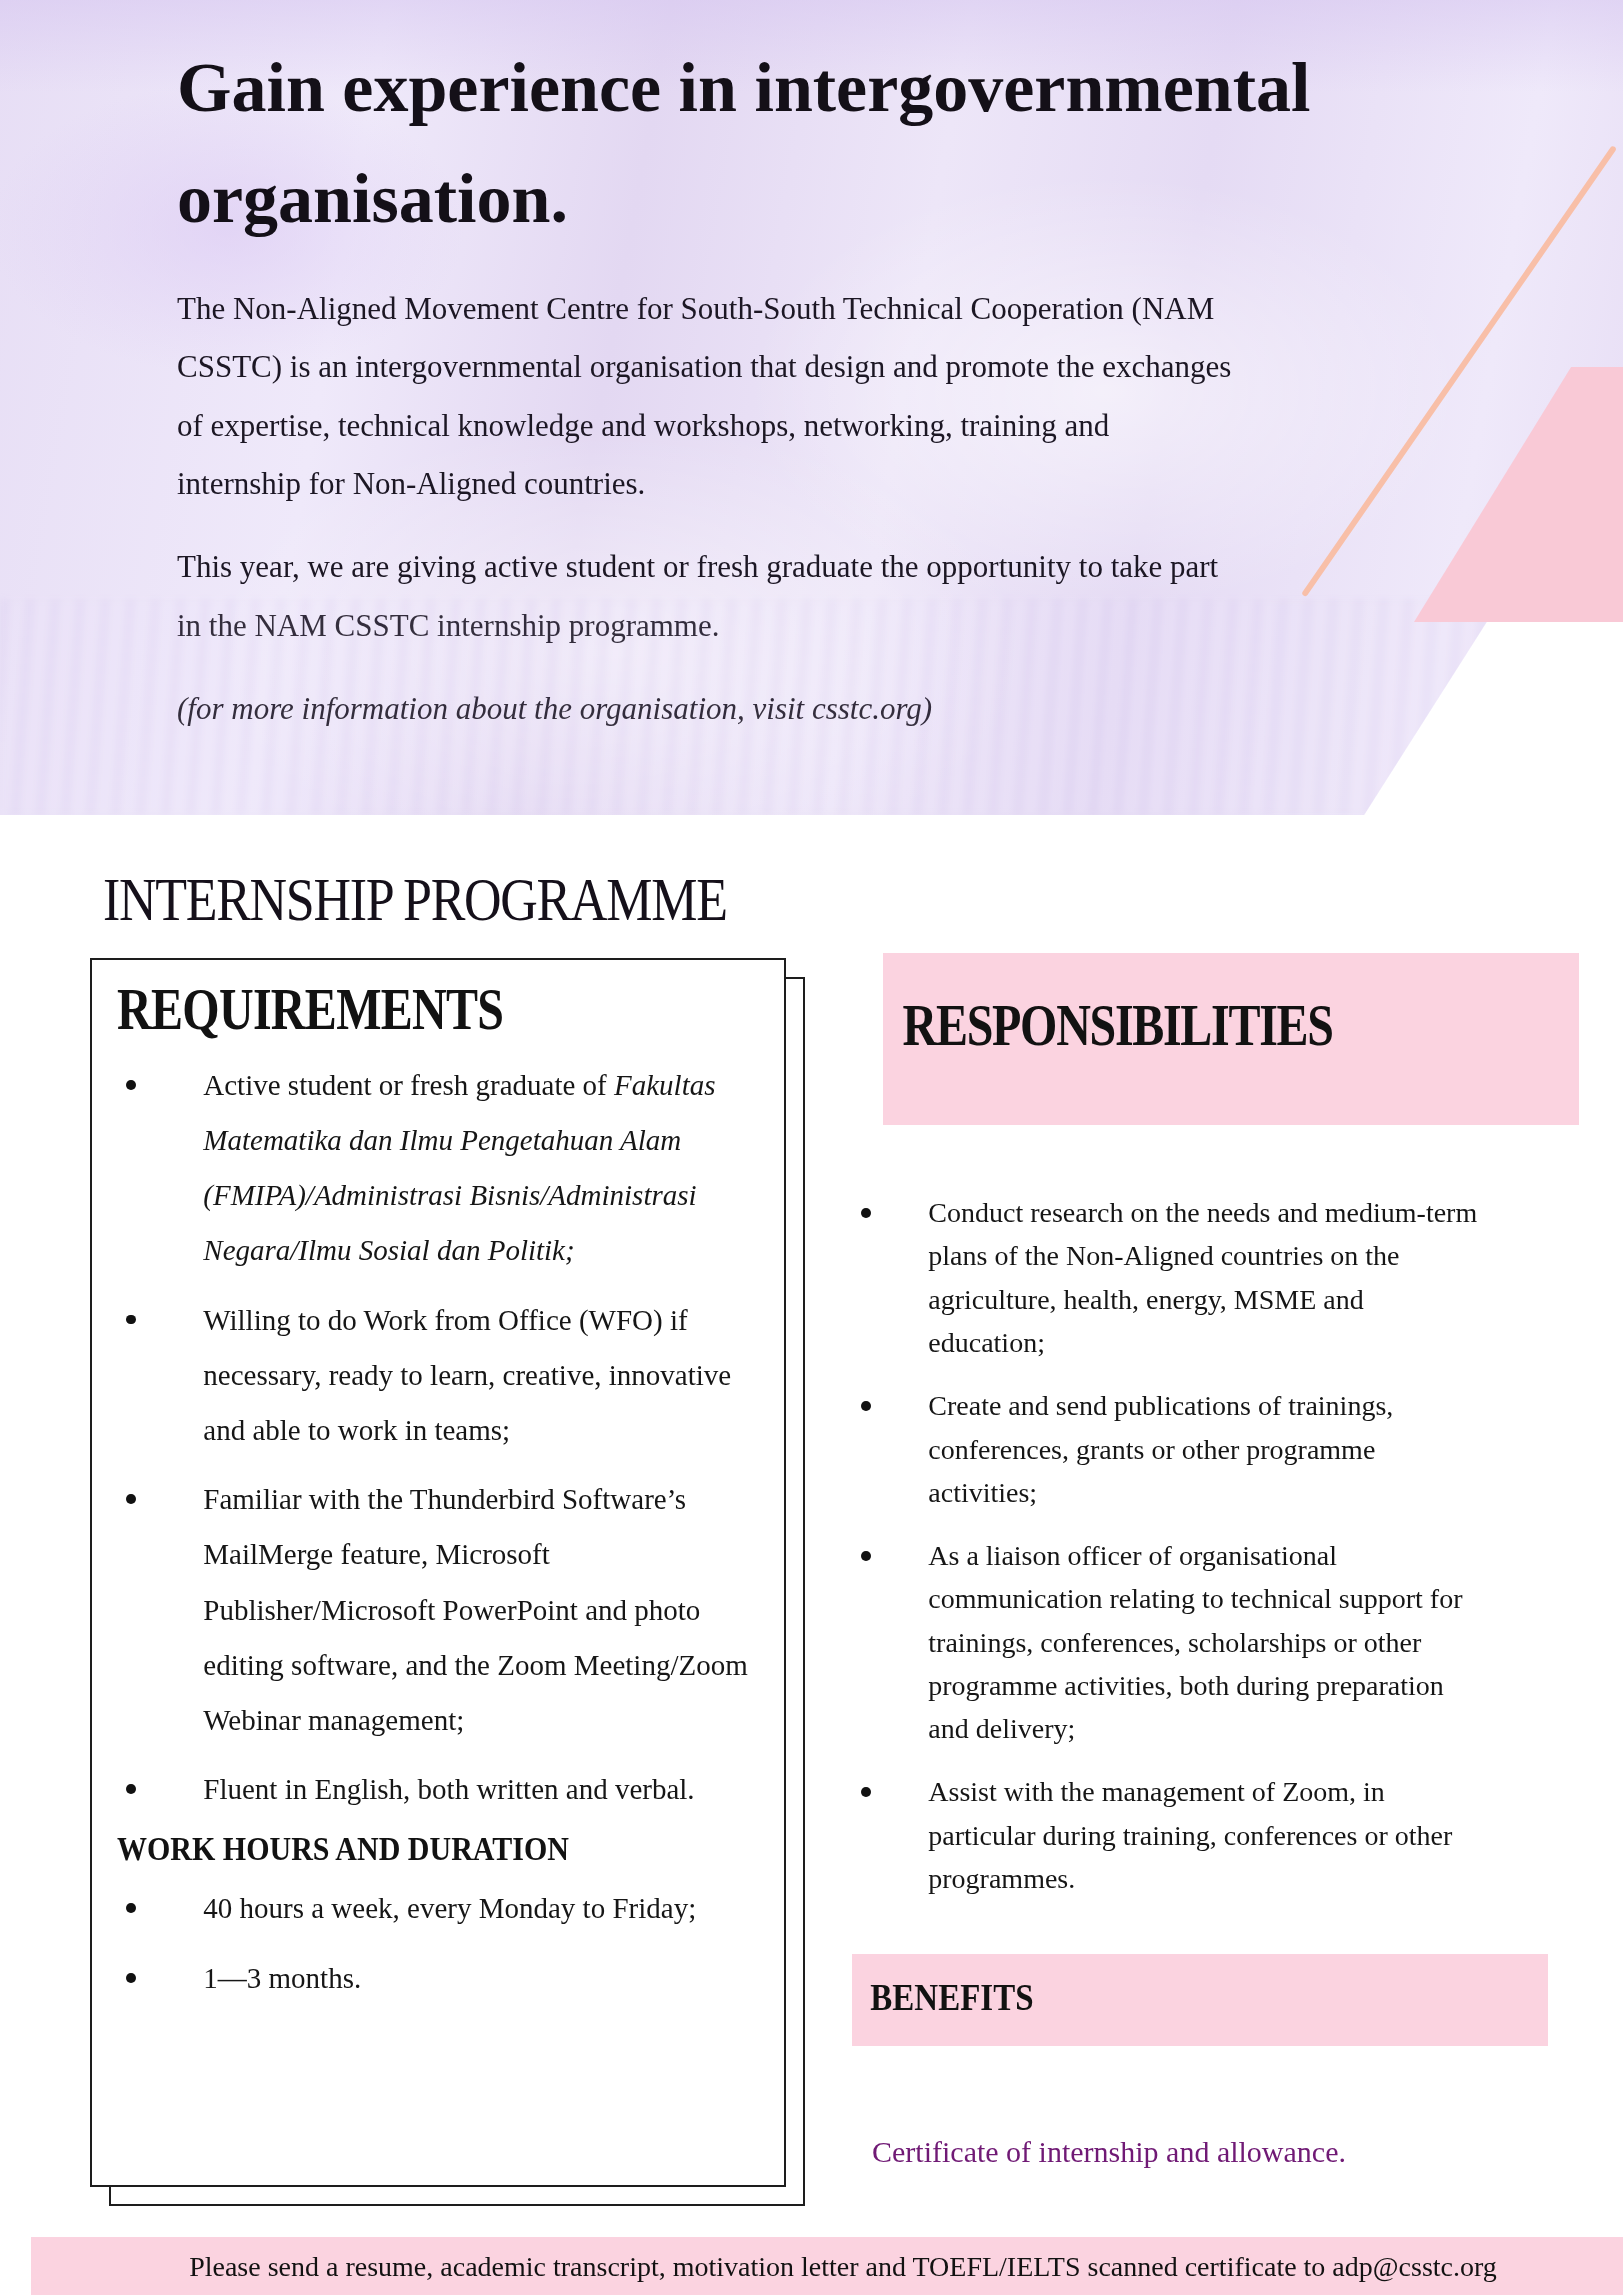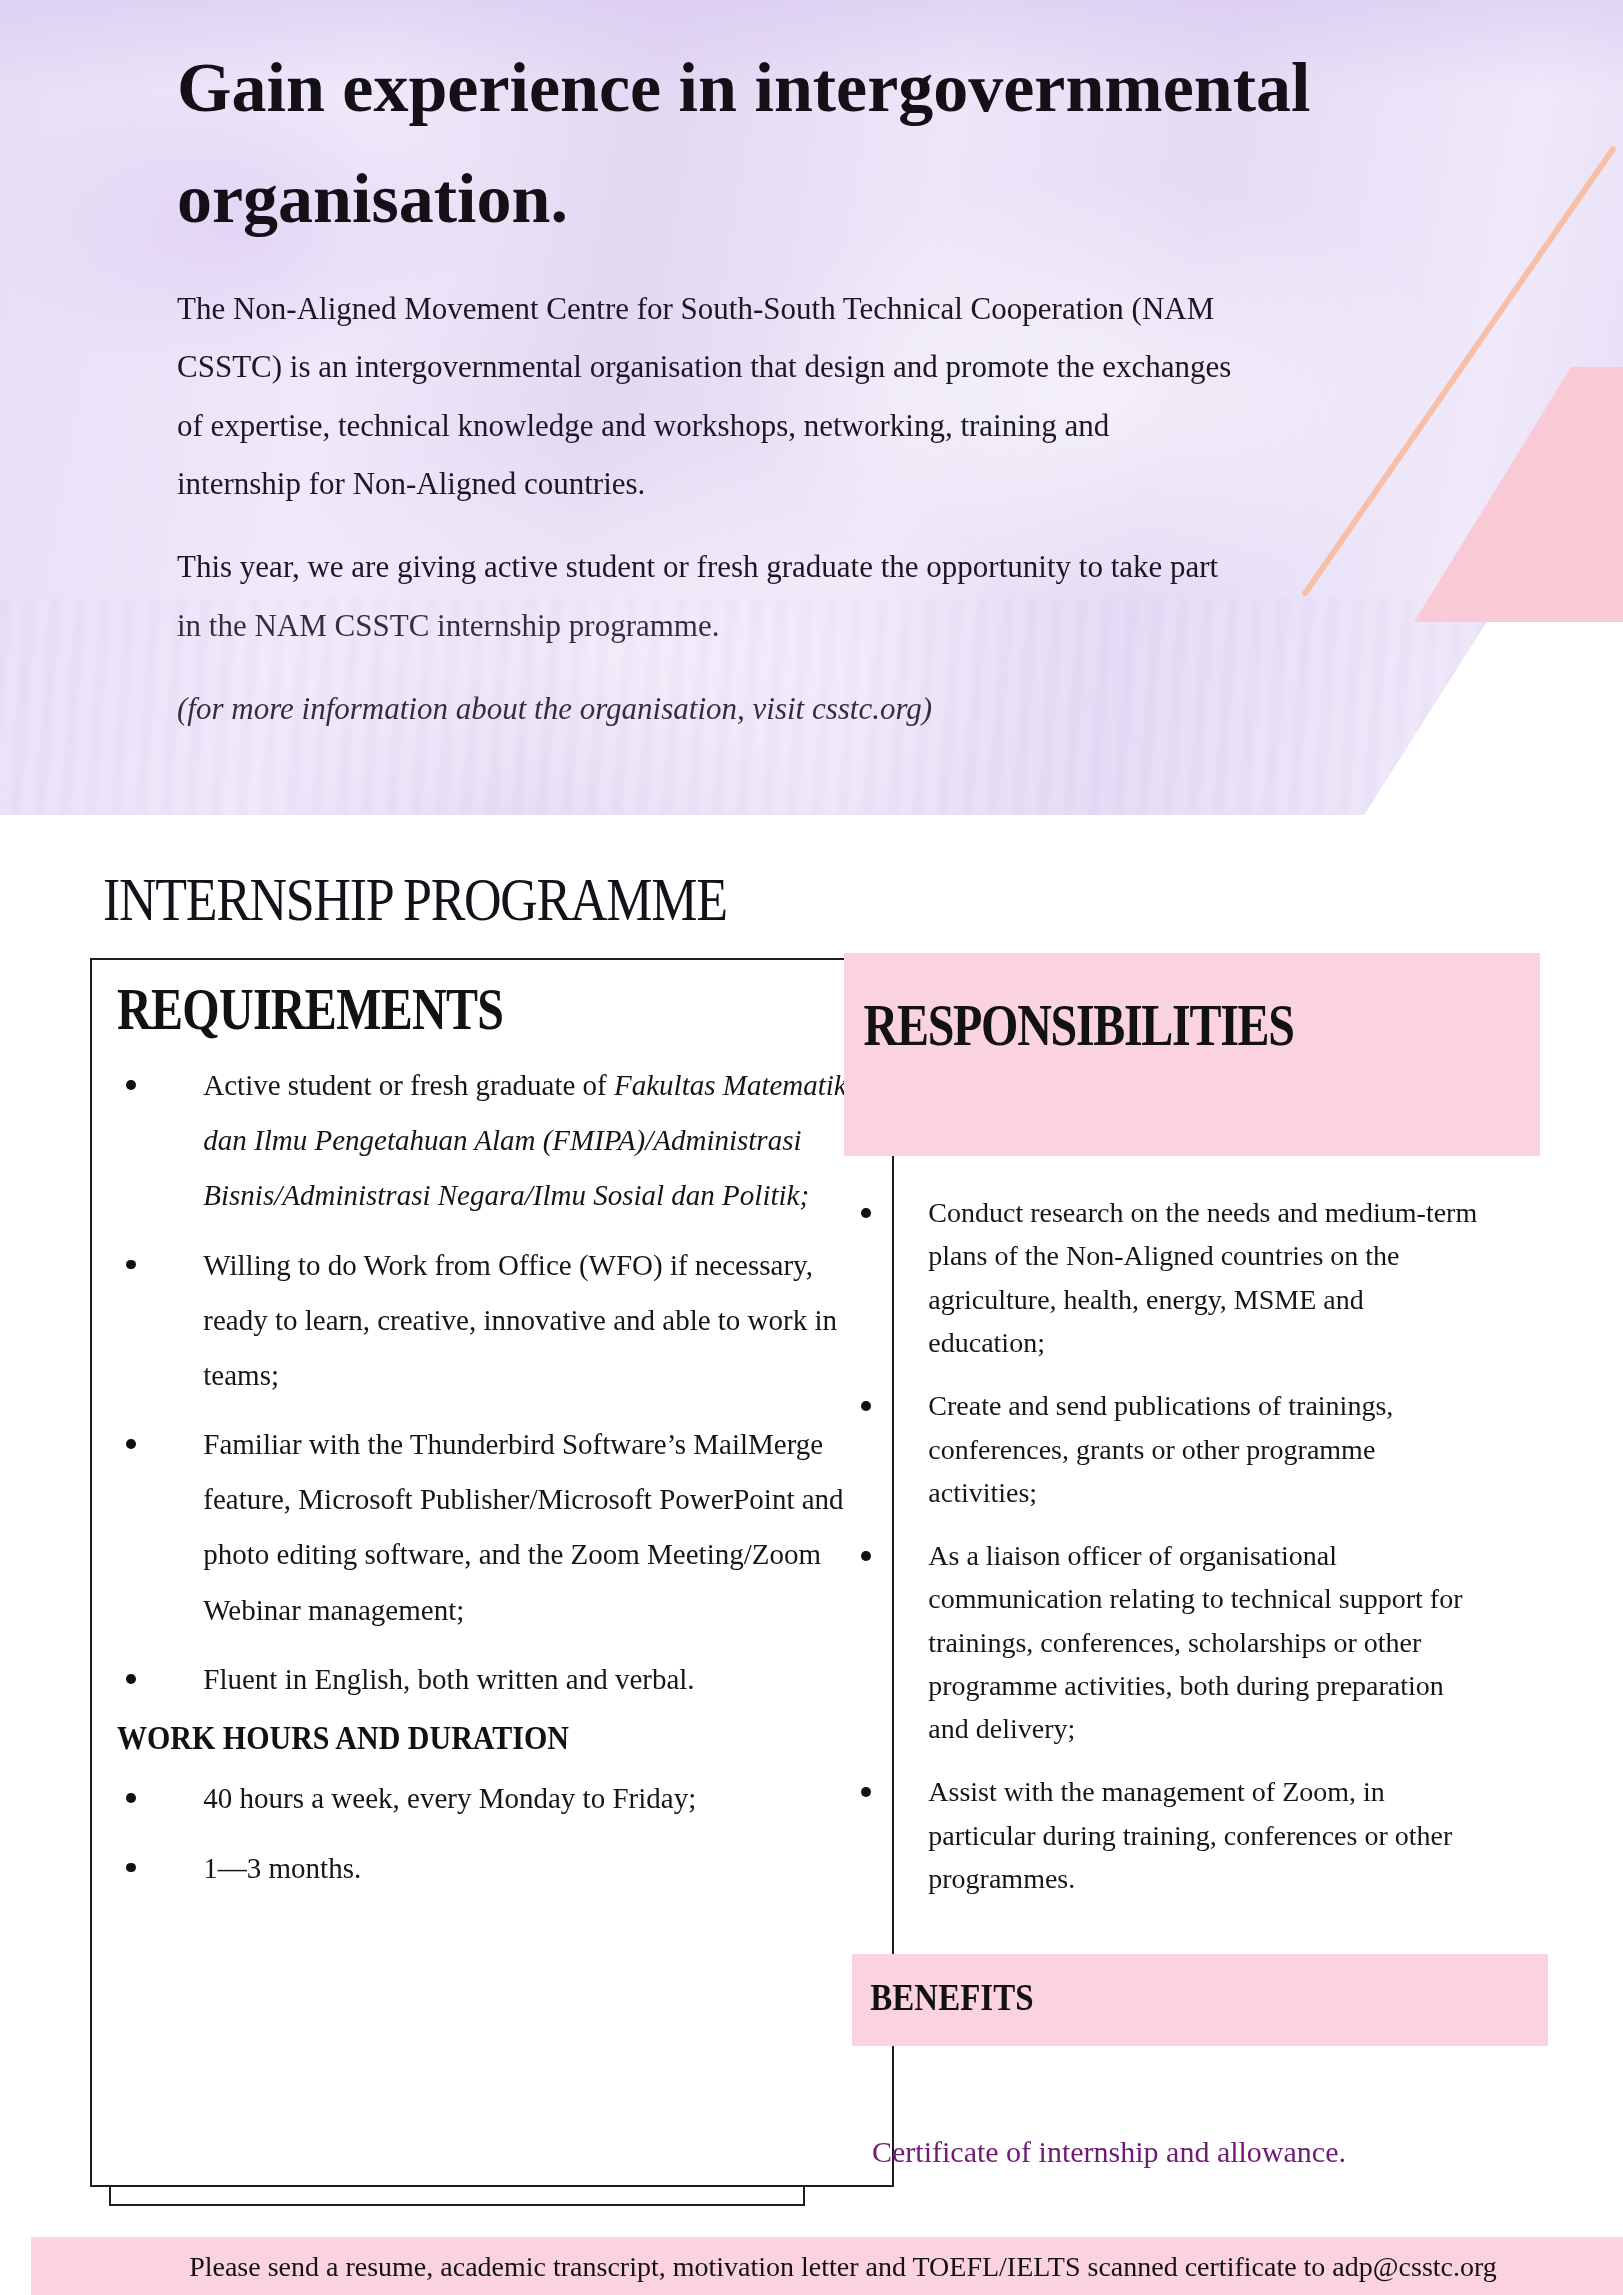--- a/index.html
+++ b/index.html
@@ -43,21 +43,21 @@
     position:absolute;left:103px;top:865px;margin:0;
     font-size:52px;font-weight:400;letter-spacing:-1.3px;color:#15101a;
     transform:scaleY(1.18);transform-origin:left top;white-space:nowrap;
   }
   
   .req-shadow{
     position:absolute;left:109px;top:977px;width:696px;height:1229px;
     background:#fff;border:2px solid #1d1d1d;box-sizing:border-box;
   }
   .req-card{
-    position:absolute;left:90px;top:958px;width:804px;height:1229px;
+    position:absolute;left:90px;top:958px;width:696px;height:1229px;
     background:#fff;border:2px solid #1d1d1d;box-sizing:border-box;
     padding:17px 25px 0 25px;
   }
   .req-title{
     font-size:48px;font-weight:700;letter-spacing:-0.7px;margin:3.9px 0 22px 0;color:#121212;
     transform:scaleY(1.22);transform-origin:left center;white-space:nowrap;
   }
   ul.blist{list-style:none;margin:0;padding:0 0 0 1.3px;}
   ul.blist li{
     position:relative;padding-left:85px;margin:0 0 14.4px 0;
@@ -67,21 +67,21 @@
     content:"";position:absolute;left:7.9px;top:22px;width:9.8px;height:9.8px;border-radius:50%;
     background:#111;
   }
   .it{font-style:italic;}
   .work-hours-title{
     font-size:30px;font-weight:700;margin:10.5px 0 15.7px 0;color:#121212;letter-spacing:0;
     transform:scaleY(1.12);transform-origin:left center;white-space:nowrap;
   }
   
   .resp-header{
-    position:absolute;left:844px;top:953px;width:696px;height:203px;
+    position:absolute;left:883px;top:953px;width:696px;height:172px;
     background:var(--pink_soft,#fbd3e0);box-sizing:border-box;padding:38px 0 0 19.6px;
   }
   .resp-title{
     font-size:48px;font-weight:700;letter-spacing:-1.3px;margin:0;color:#121212;
     transform:scaleY(1.22);transform-origin:left top;white-space:nowrap;
   }
   .resp-list{position:absolute;left:852px;top:1191px;width:628px;}
   .resp-list ul.blist li{padding-left:75px;font-size:28px;line-height:1.55;margin-bottom:19.6px;}
   .resp-list ul.blist li::before{top:17px;}
   .benefits-bar{

